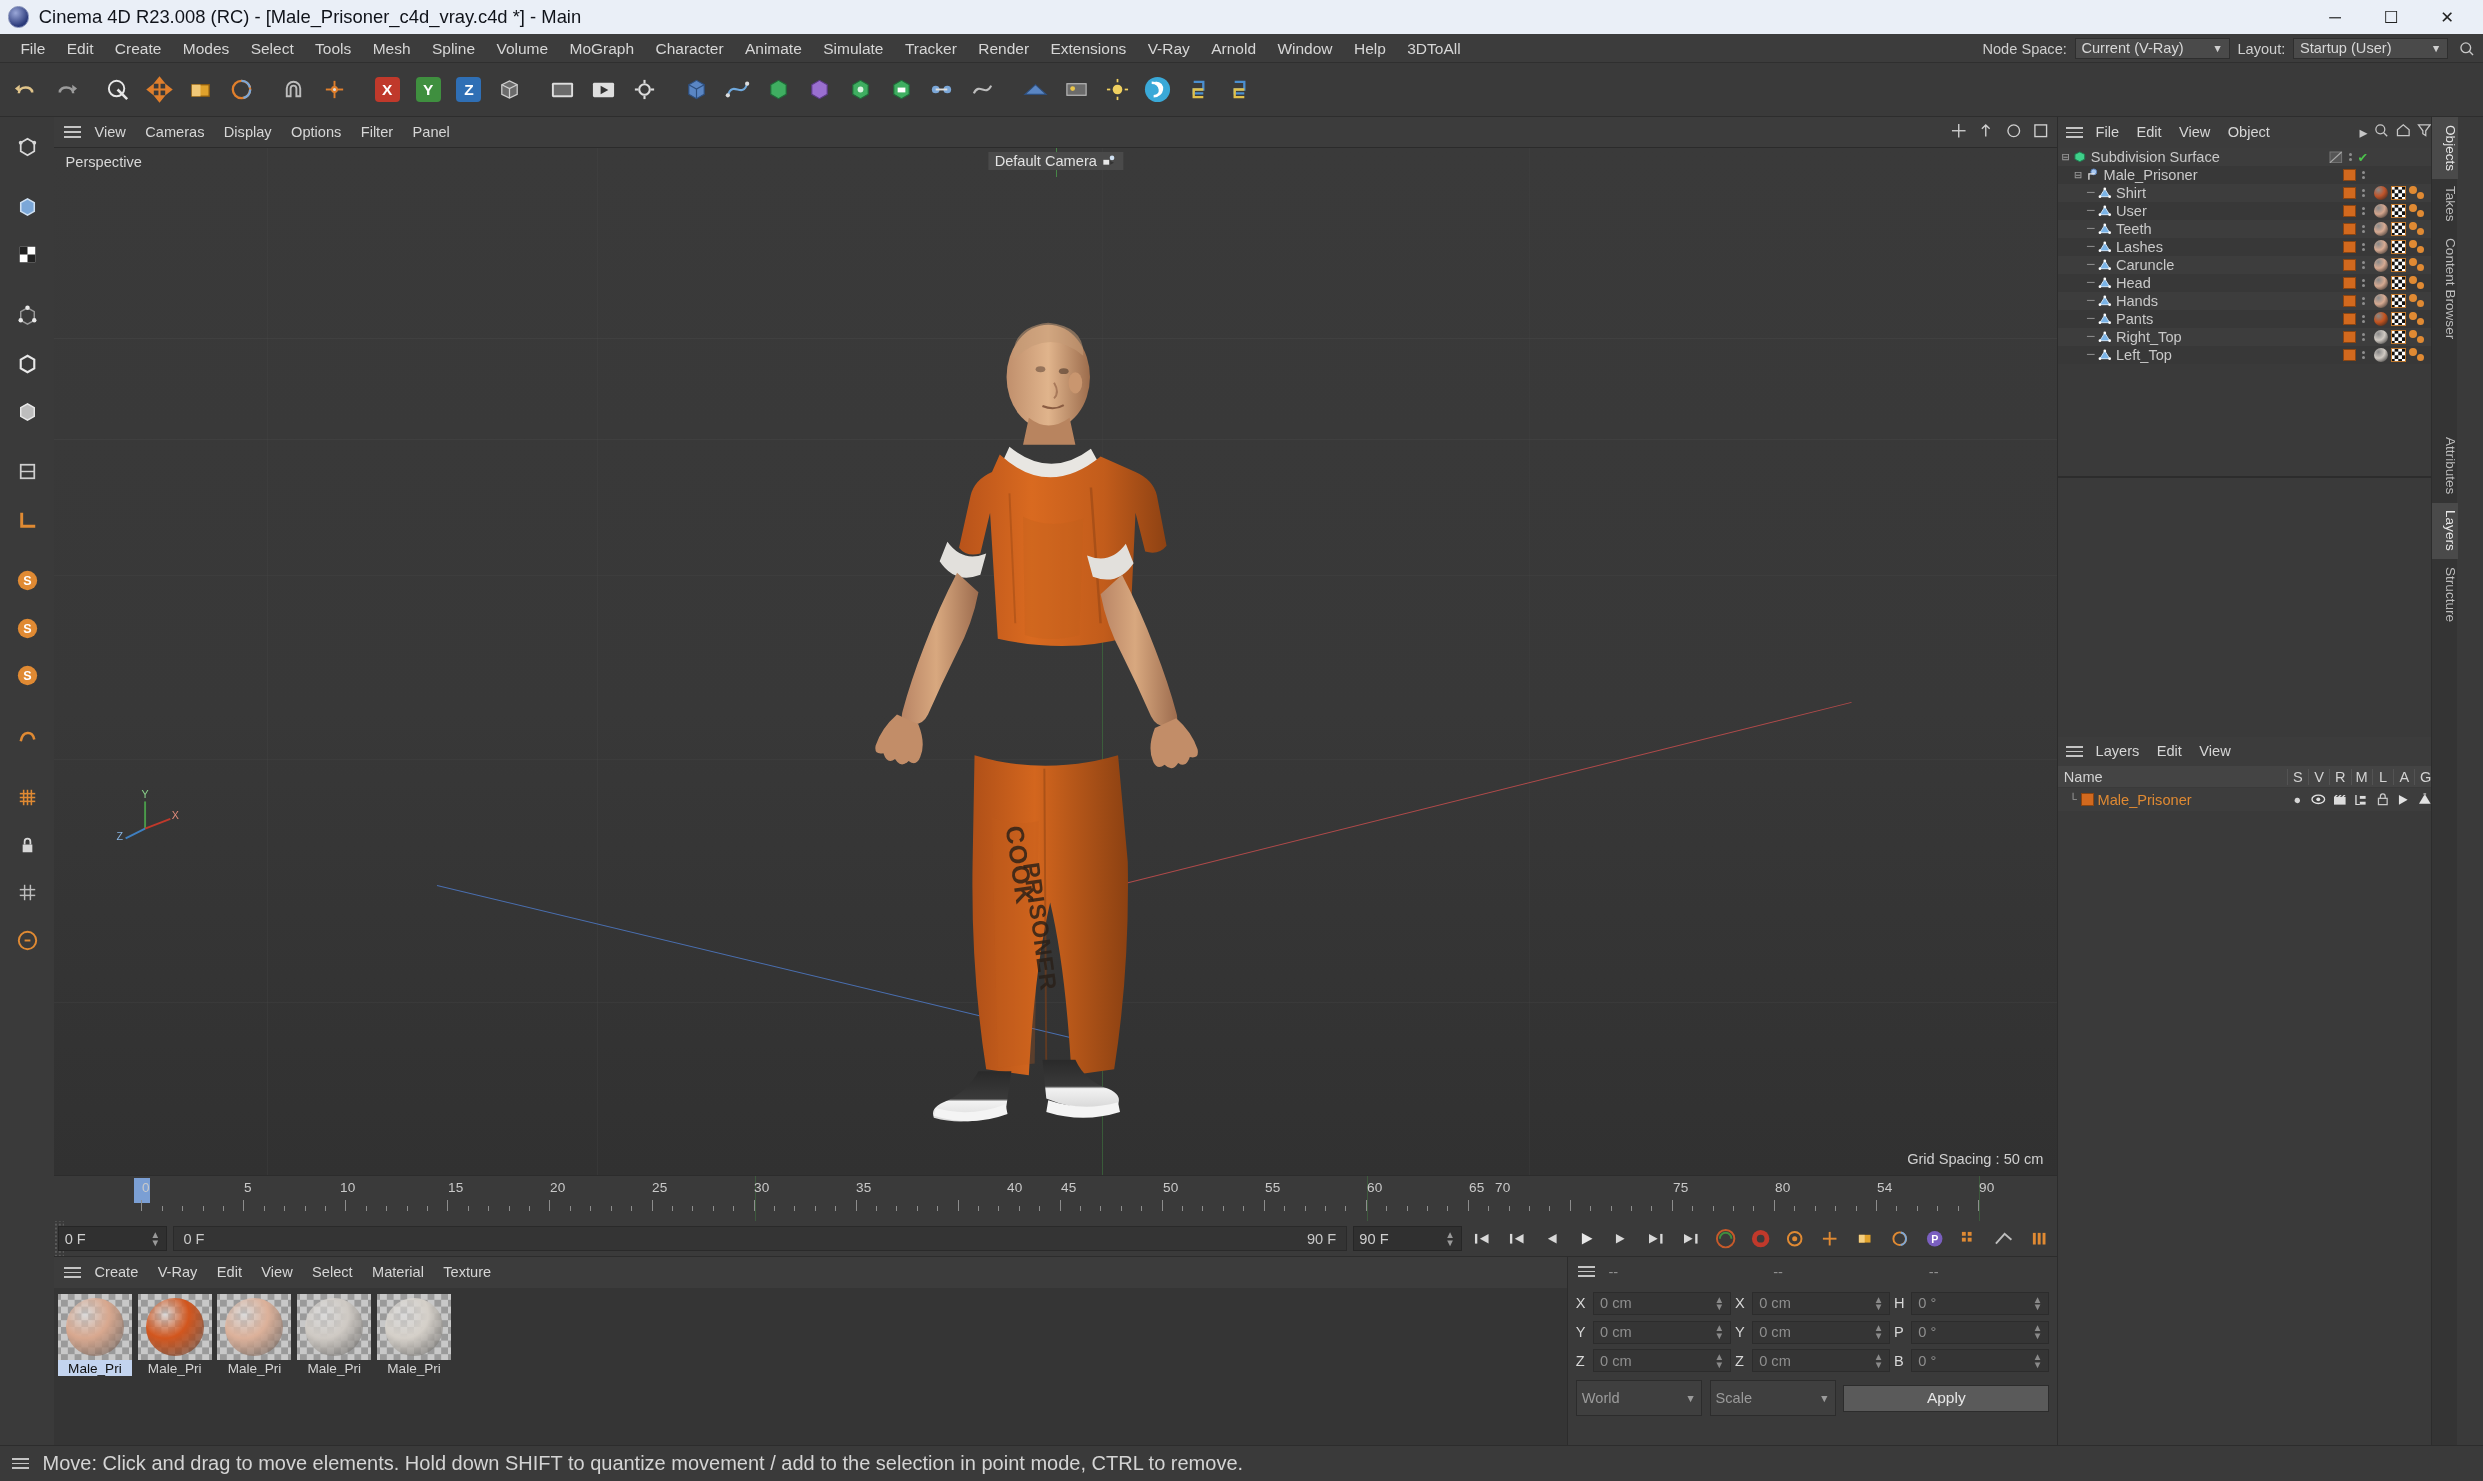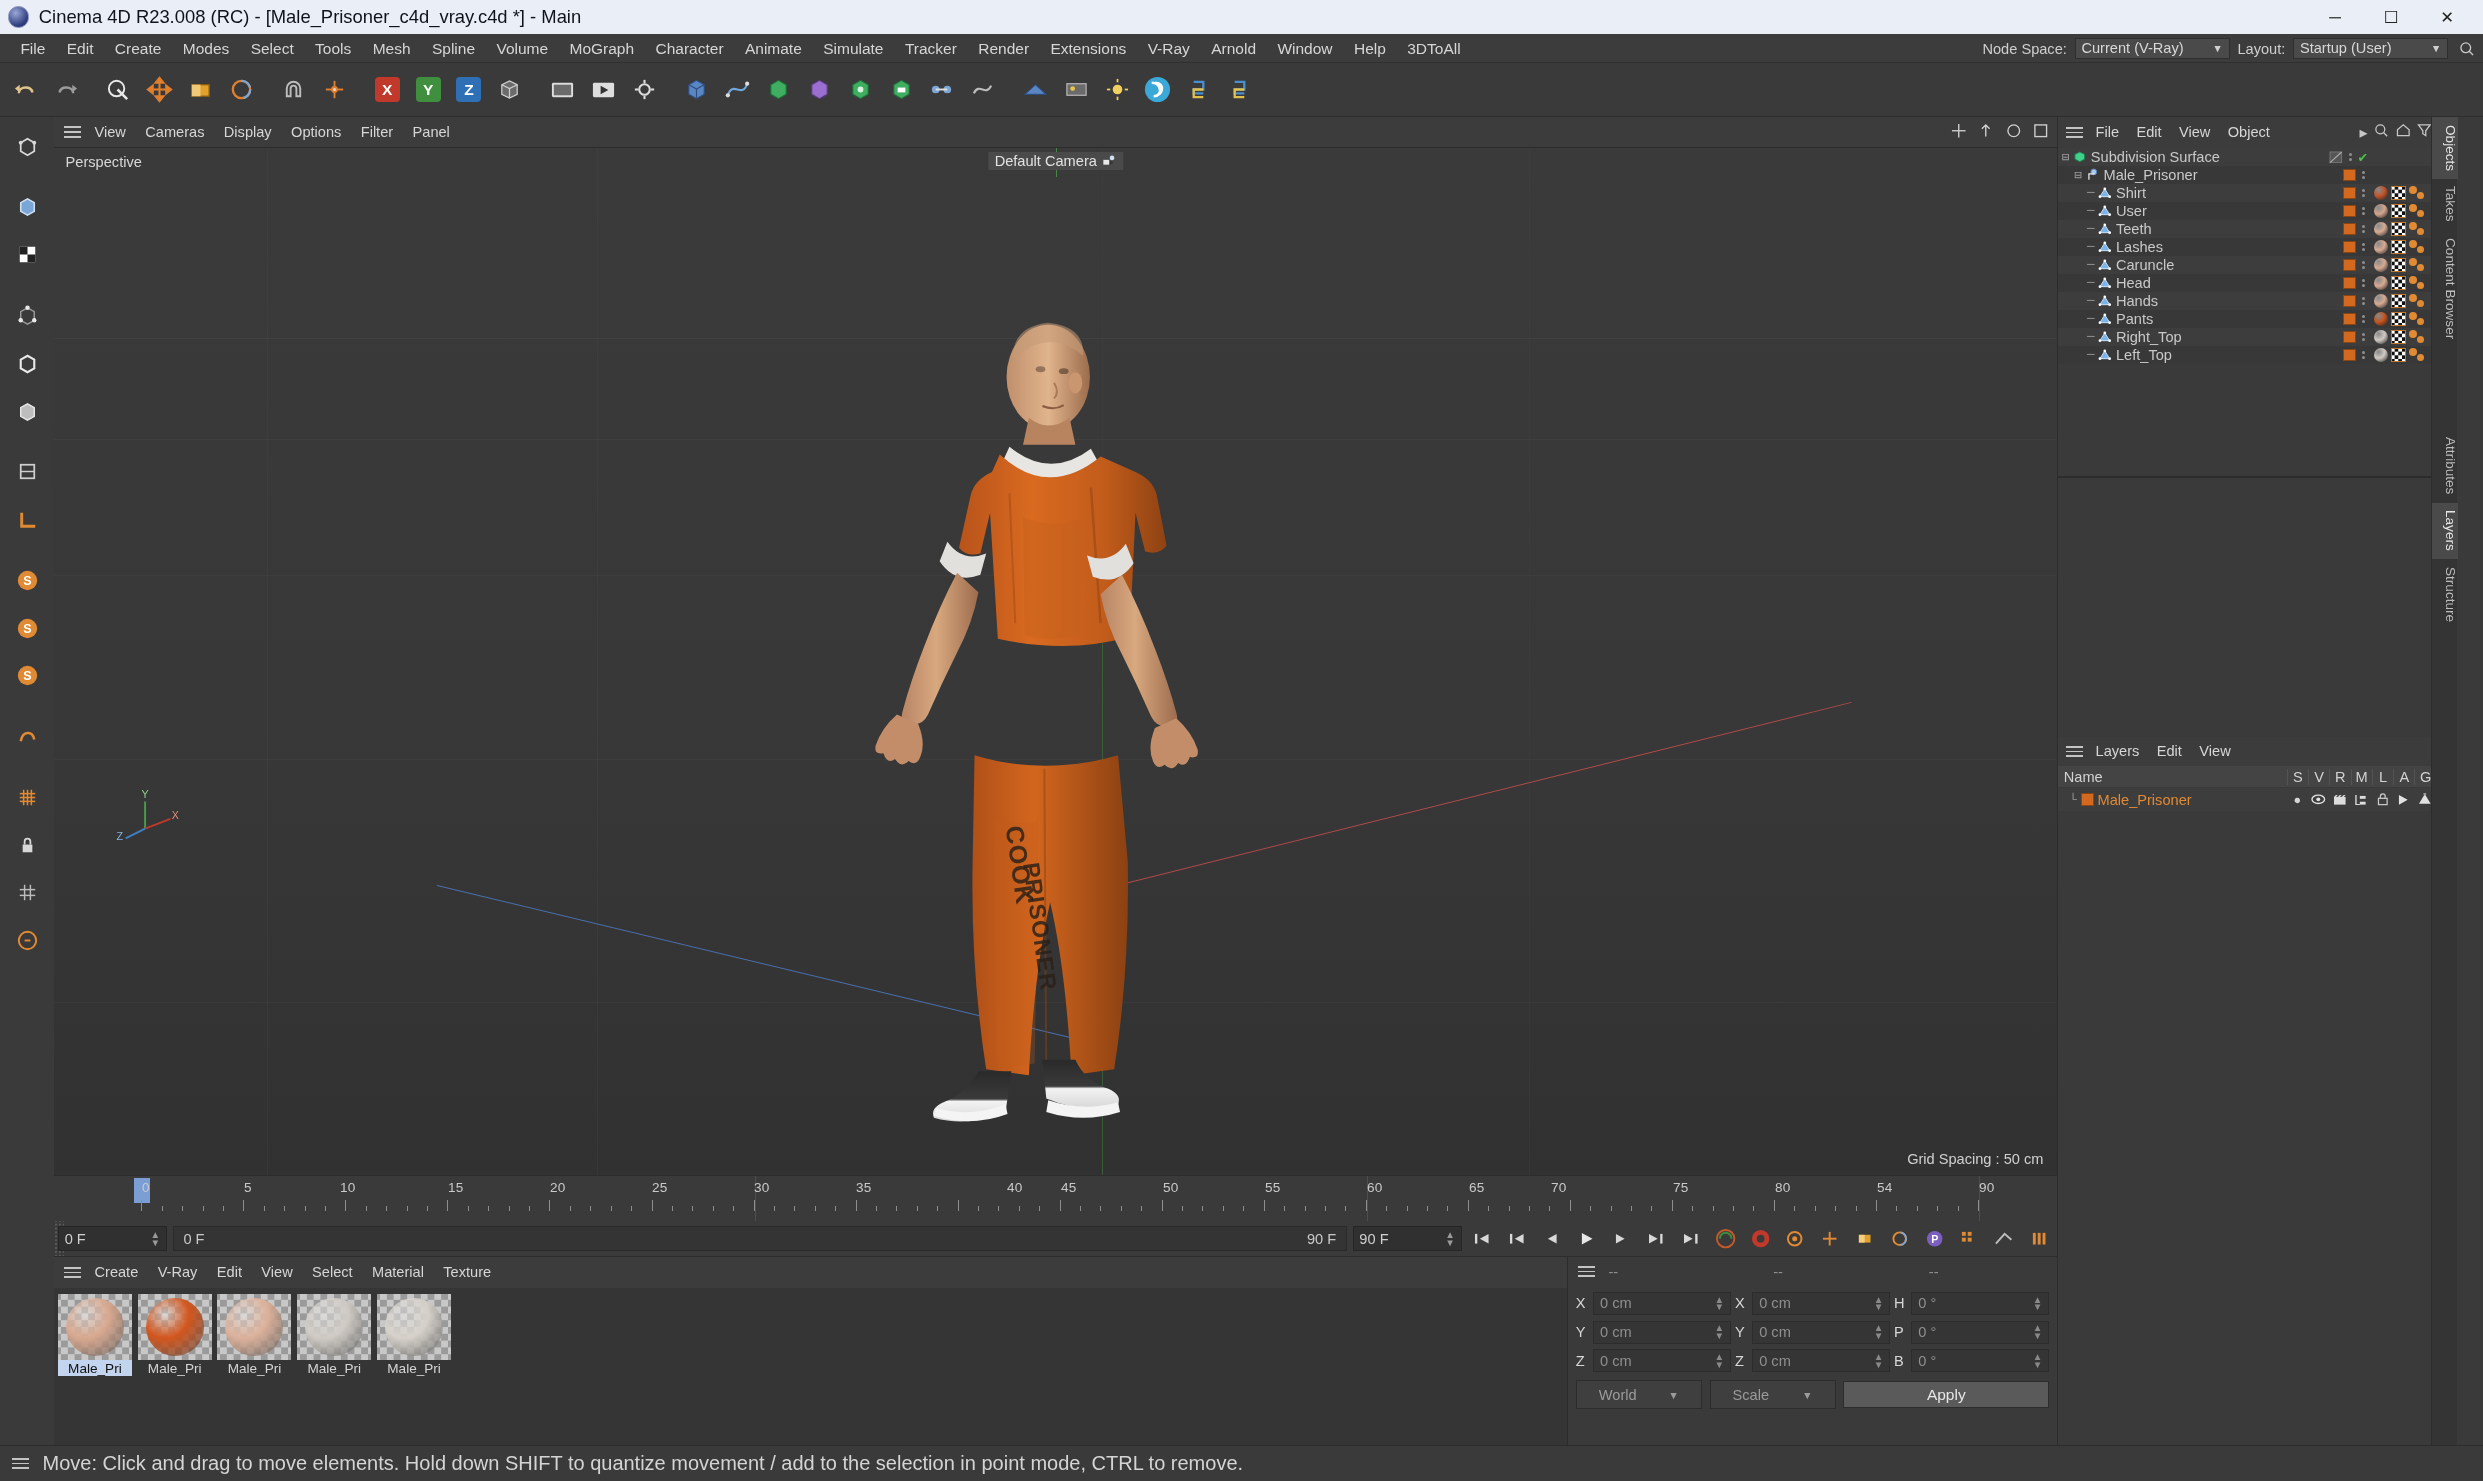--- a/index.html
+++ b/index.html
@@ -118,22 +118,22 @@
     background:#3a3a3a; border-top:1px solid #2c2c2c; border-left:1px solid #2c2c2c; }
   .co-head { height:29px; display:flex; align-items:center; padding-left:5.8px; gap:9.7px; }
   .co-dash { color:#8e8e8e; font-size:14.6px; }
   .co-rows { padding:5.8px 7.8px 0 7.8px; }
   .co-row { display:flex; align-items:center; gap:3.9px; margin-bottom:5.8px; }
   .co-lbl { width:13.6px; color:#d8d8d8; font-size:14.6px; text-align:left; }
   .co-in { flex:1; height:23px; background:#353535; border:1px solid #2c2c2c; color:#8f8f8f;
     font-size:14.6px; display:flex; align-items:center; padding:0 5.8px; }
   .co-in .spin { margin-left:auto; font-size:9.7px; color:#8a8a8a; line-height:7.8px; text-align:center; }
   .co-foot { display:flex; align-items:center; gap:7.8px; padding:1.9px 7.8px; }
-  .co-sel { height:29px; background:#3f3f3f; border:1px solid #2c2c2c; color:#9b9b9b;
-    font-size:14.6px; display:flex; align-items:center; padding:0 22px; min-width:126px; }
+  .co-sel { height:36px; background:#3f3f3f; border:1px solid #2c2c2c; color:#9b9b9b;
+    font-size:14.6px; display:flex; align-items:center; padding:0 5px; min-width:126px; }
   .co-sel .cv { margin-left:auto; font-size:10.7px; }
   .co-apply { height:27px; flex:1; background:#5a5a5a; border:1px solid #2c2c2c; color:#e6e6e6;
     font-size:15.5px; display:flex; align-items:center; justify-content:center; }
 
   
   .rightpanel { position:absolute; right:26px; top:0; width:400px; bottom:0; background:#3a3a3a;
     border-left:1px solid #2c2c2c; }
   .om-menu { height:31px; background:#3c3c3c; display:flex; align-items:center; padding-left:3.9px;
     position:relative; }
   .om-menu .menu-item { font-size:14.6px; line-height:31px; padding:0 8.7px; }
@@ -813,21 +813,21 @@
           <div class="tl-tick-lbl" style="left: 498px;">20</div>
           <div class="tl-tick-lbl" style="left: 600px;">25</div>
           <div class="tl-tick-lbl" style="left: 702px;">30</div>
           <div class="tl-tick-lbl" style="left: 804px;">35</div>
           <div class="tl-tick-lbl" style="left: 907px; margin-left: 48px;">40</div>
           <div class="tl-tick-lbl" style="left: 1009px;">45</div>
           <div class="tl-tick-lbl" style="left: 1111px;">50</div>
           <div class="tl-tick-lbl" style="left: 1213px;">55</div>
           <div class="tl-tick-lbl" style="left: 1315px;">60</div>
           <div class="tl-tick-lbl" style="left: 1417px;">65</div>
-          <div class="tl-tick-lbl" style="left: 1499px;">70</div>
+          <div class="tl-tick-lbl" style="left: 1443px;">70</div>
           <div class="tl-tick-lbl" style="left: 1621px;">75</div>
           <div class="tl-tick-lbl" style="left: 1723px;">80</div>
           <div class="tl-tick-lbl" style="left: 1825px;">54</div>
           <div class="tl-tick-lbl" style="left: 1927px;">90</div>
         </div>
     </div>
     <div class="tl-row2">
       <div class="numfield" style="width:109px;">
         <span>0 F</span>
         <span class="spin">▲<br>▼</span>

